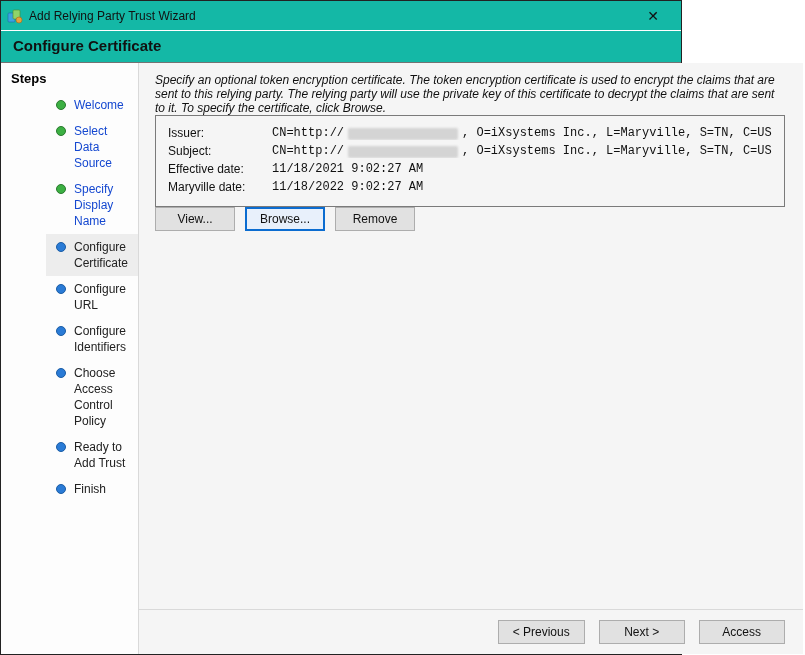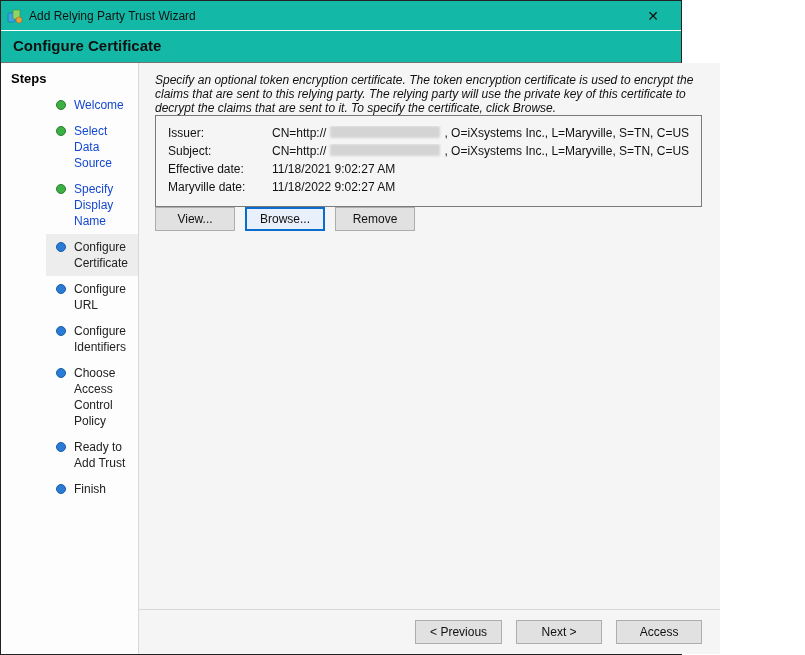--- a/index.html
+++ b/index.html
@@ -122,24 +122,25 @@
     padding: 2px 0;
     font-size: 12px;
     color: #111;
   }
   .cert-label {
     width: 96px;
     flex-shrink: 0;
   }
   .cert-value {
     display: flex;
-    align-items: flex-start;
+    align-items: flex-end;
     gap: 4px;
     white-space: nowrap;
     overflow: hidden;
+    font-family: Liberation Mono, monospace;
   }
   .redacted {
     display: inline-block;
     width: 110px;
     height: 12px;
     background: #d4d4d4;
     filter: blur(1.1px);
     border-radius: 2px;
   }
   .btn-row {

